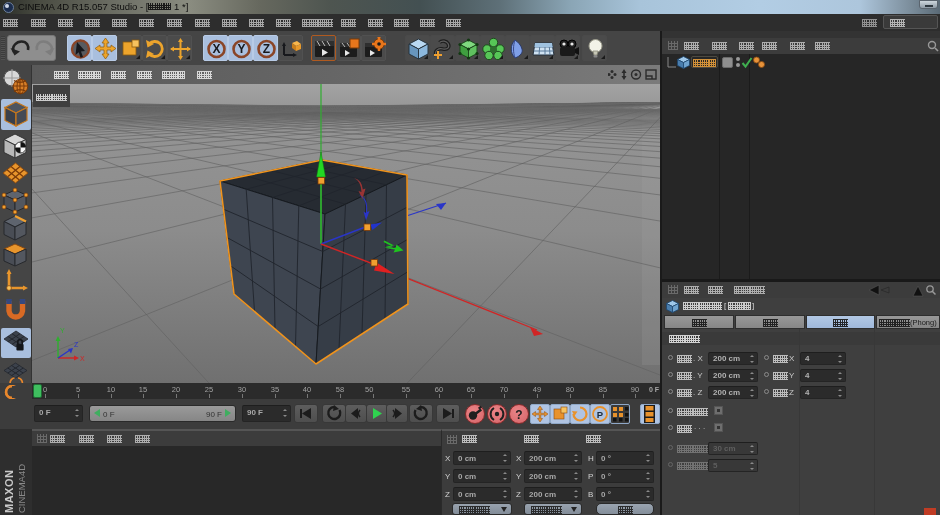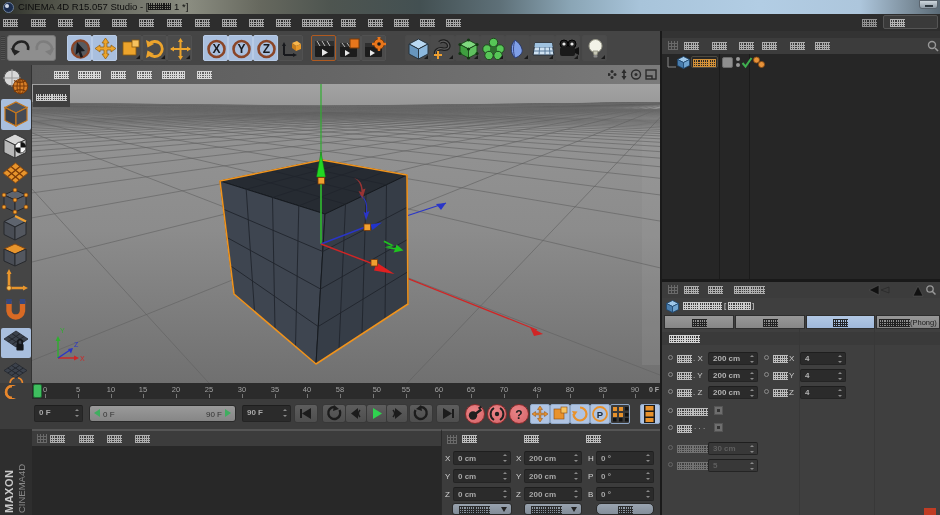--- a/index.html
+++ b/index.html
@@ -617,21 +617,21 @@
 <span class="abs" style="left:169px;top:2px;width:16px;text-align:center">25</span>
 <div class="abs" style="left:177px;top:11px;width:1px;height:4px;background:#777"></div>
 <span class="abs" style="left:202px;top:2px;width:16px;text-align:center">30</span>
 <div class="abs" style="left:210px;top:11px;width:1px;height:4px;background:#777"></div>
 <span class="abs" style="left:235px;top:2px;width:16px;text-align:center">35</span>
 <div class="abs" style="left:243px;top:11px;width:1px;height:4px;background:#777"></div>
 <span class="abs" style="left:267px;top:2px;width:16px;text-align:center">40</span>
 <div class="abs" style="left:275px;top:11px;width:1px;height:4px;background:#777"></div>
 <span class="abs" style="left:300px;top:2px;width:16px;text-align:center">58</span>
 <div class="abs" style="left:308px;top:11px;width:1px;height:4px;background:#777"></div>
-<span class="abs" style="left:333px;top:2px;width:16px;text-align:right">50</span>
+<span class="abs" style="left:333px;top:2px;width:16px;text-align:left">50</span>
 <div class="abs" style="left:341px;top:11px;width:1px;height:4px;background:#777"></div>
 <span class="abs" style="left:366px;top:2px;width:16px;text-align:center">55</span>
 <div class="abs" style="left:374px;top:11px;width:1px;height:4px;background:#777"></div>
 <span class="abs" style="left:399px;top:2px;width:16px;text-align:center">60</span>
 <div class="abs" style="left:407px;top:11px;width:1px;height:4px;background:#777"></div>
 <span class="abs" style="left:431px;top:2px;width:16px;text-align:center">65</span>
 <div class="abs" style="left:439px;top:11px;width:1px;height:4px;background:#777"></div>
 <span class="abs" style="left:464px;top:2px;width:16px;text-align:center">70</span>
 <div class="abs" style="left:472px;top:11px;width:1px;height:4px;background:#777"></div>
 <span class="abs" style="left:497px;top:2px;width:16px;text-align:center">49</span>

